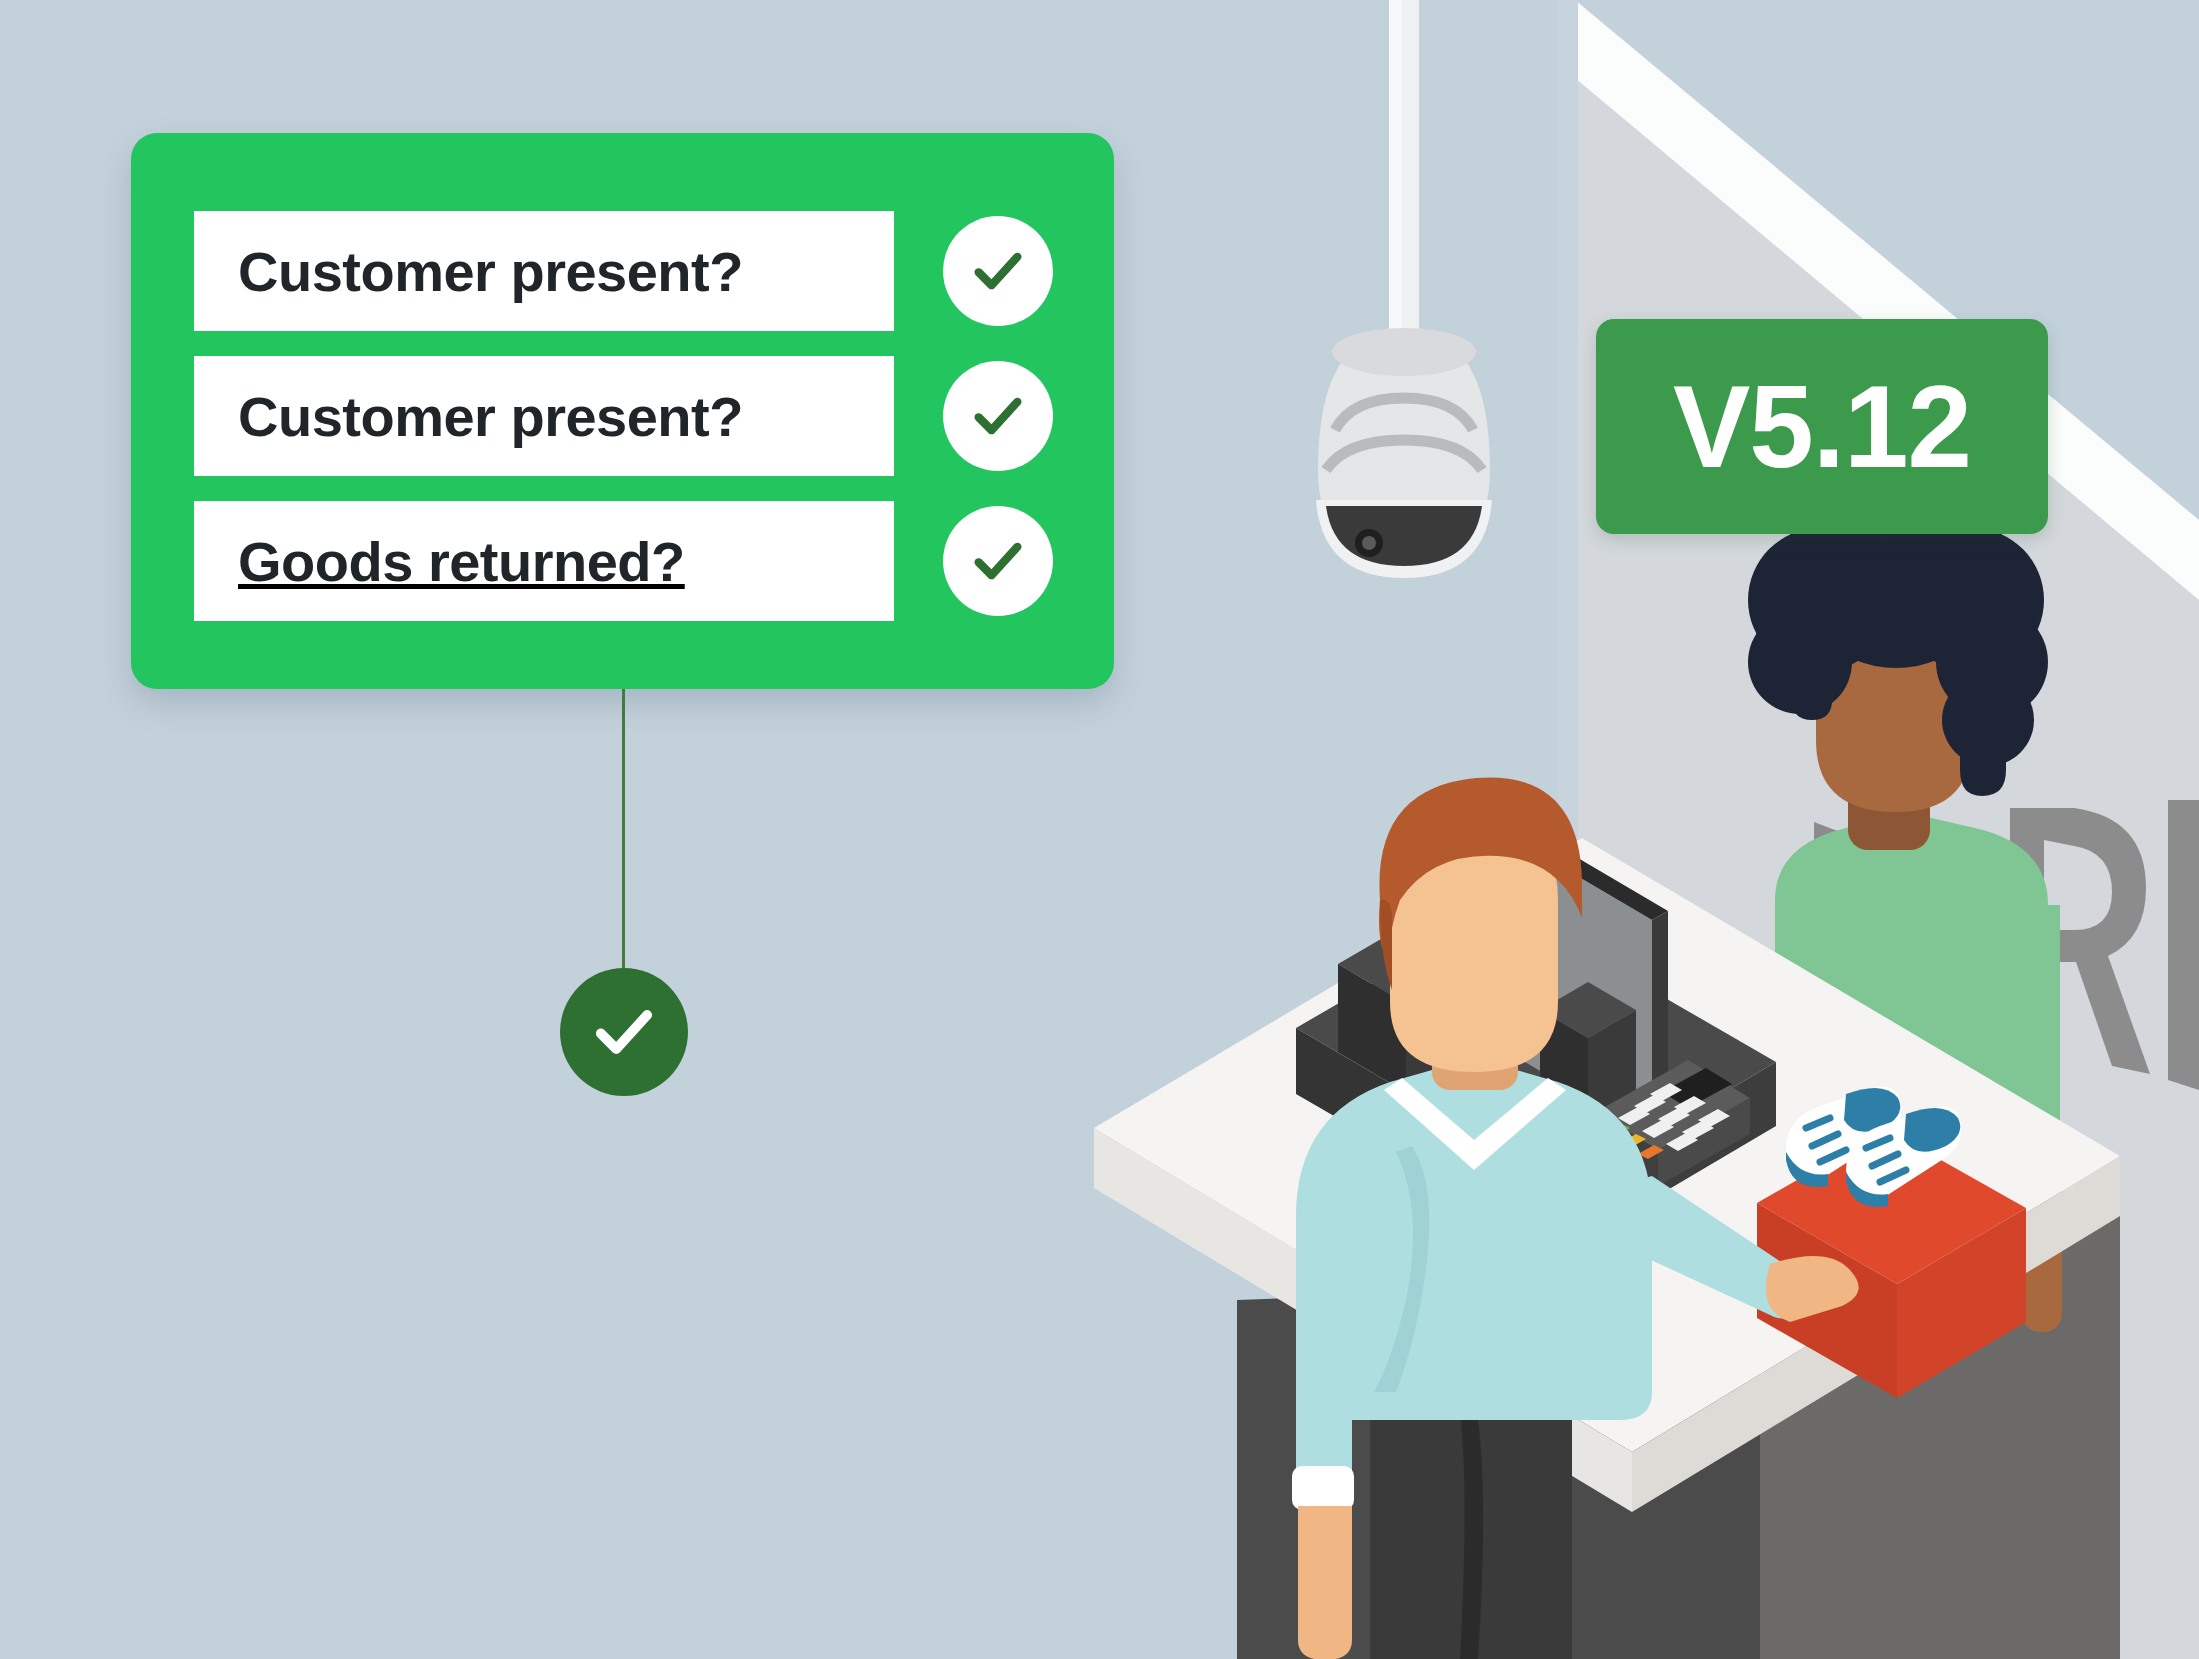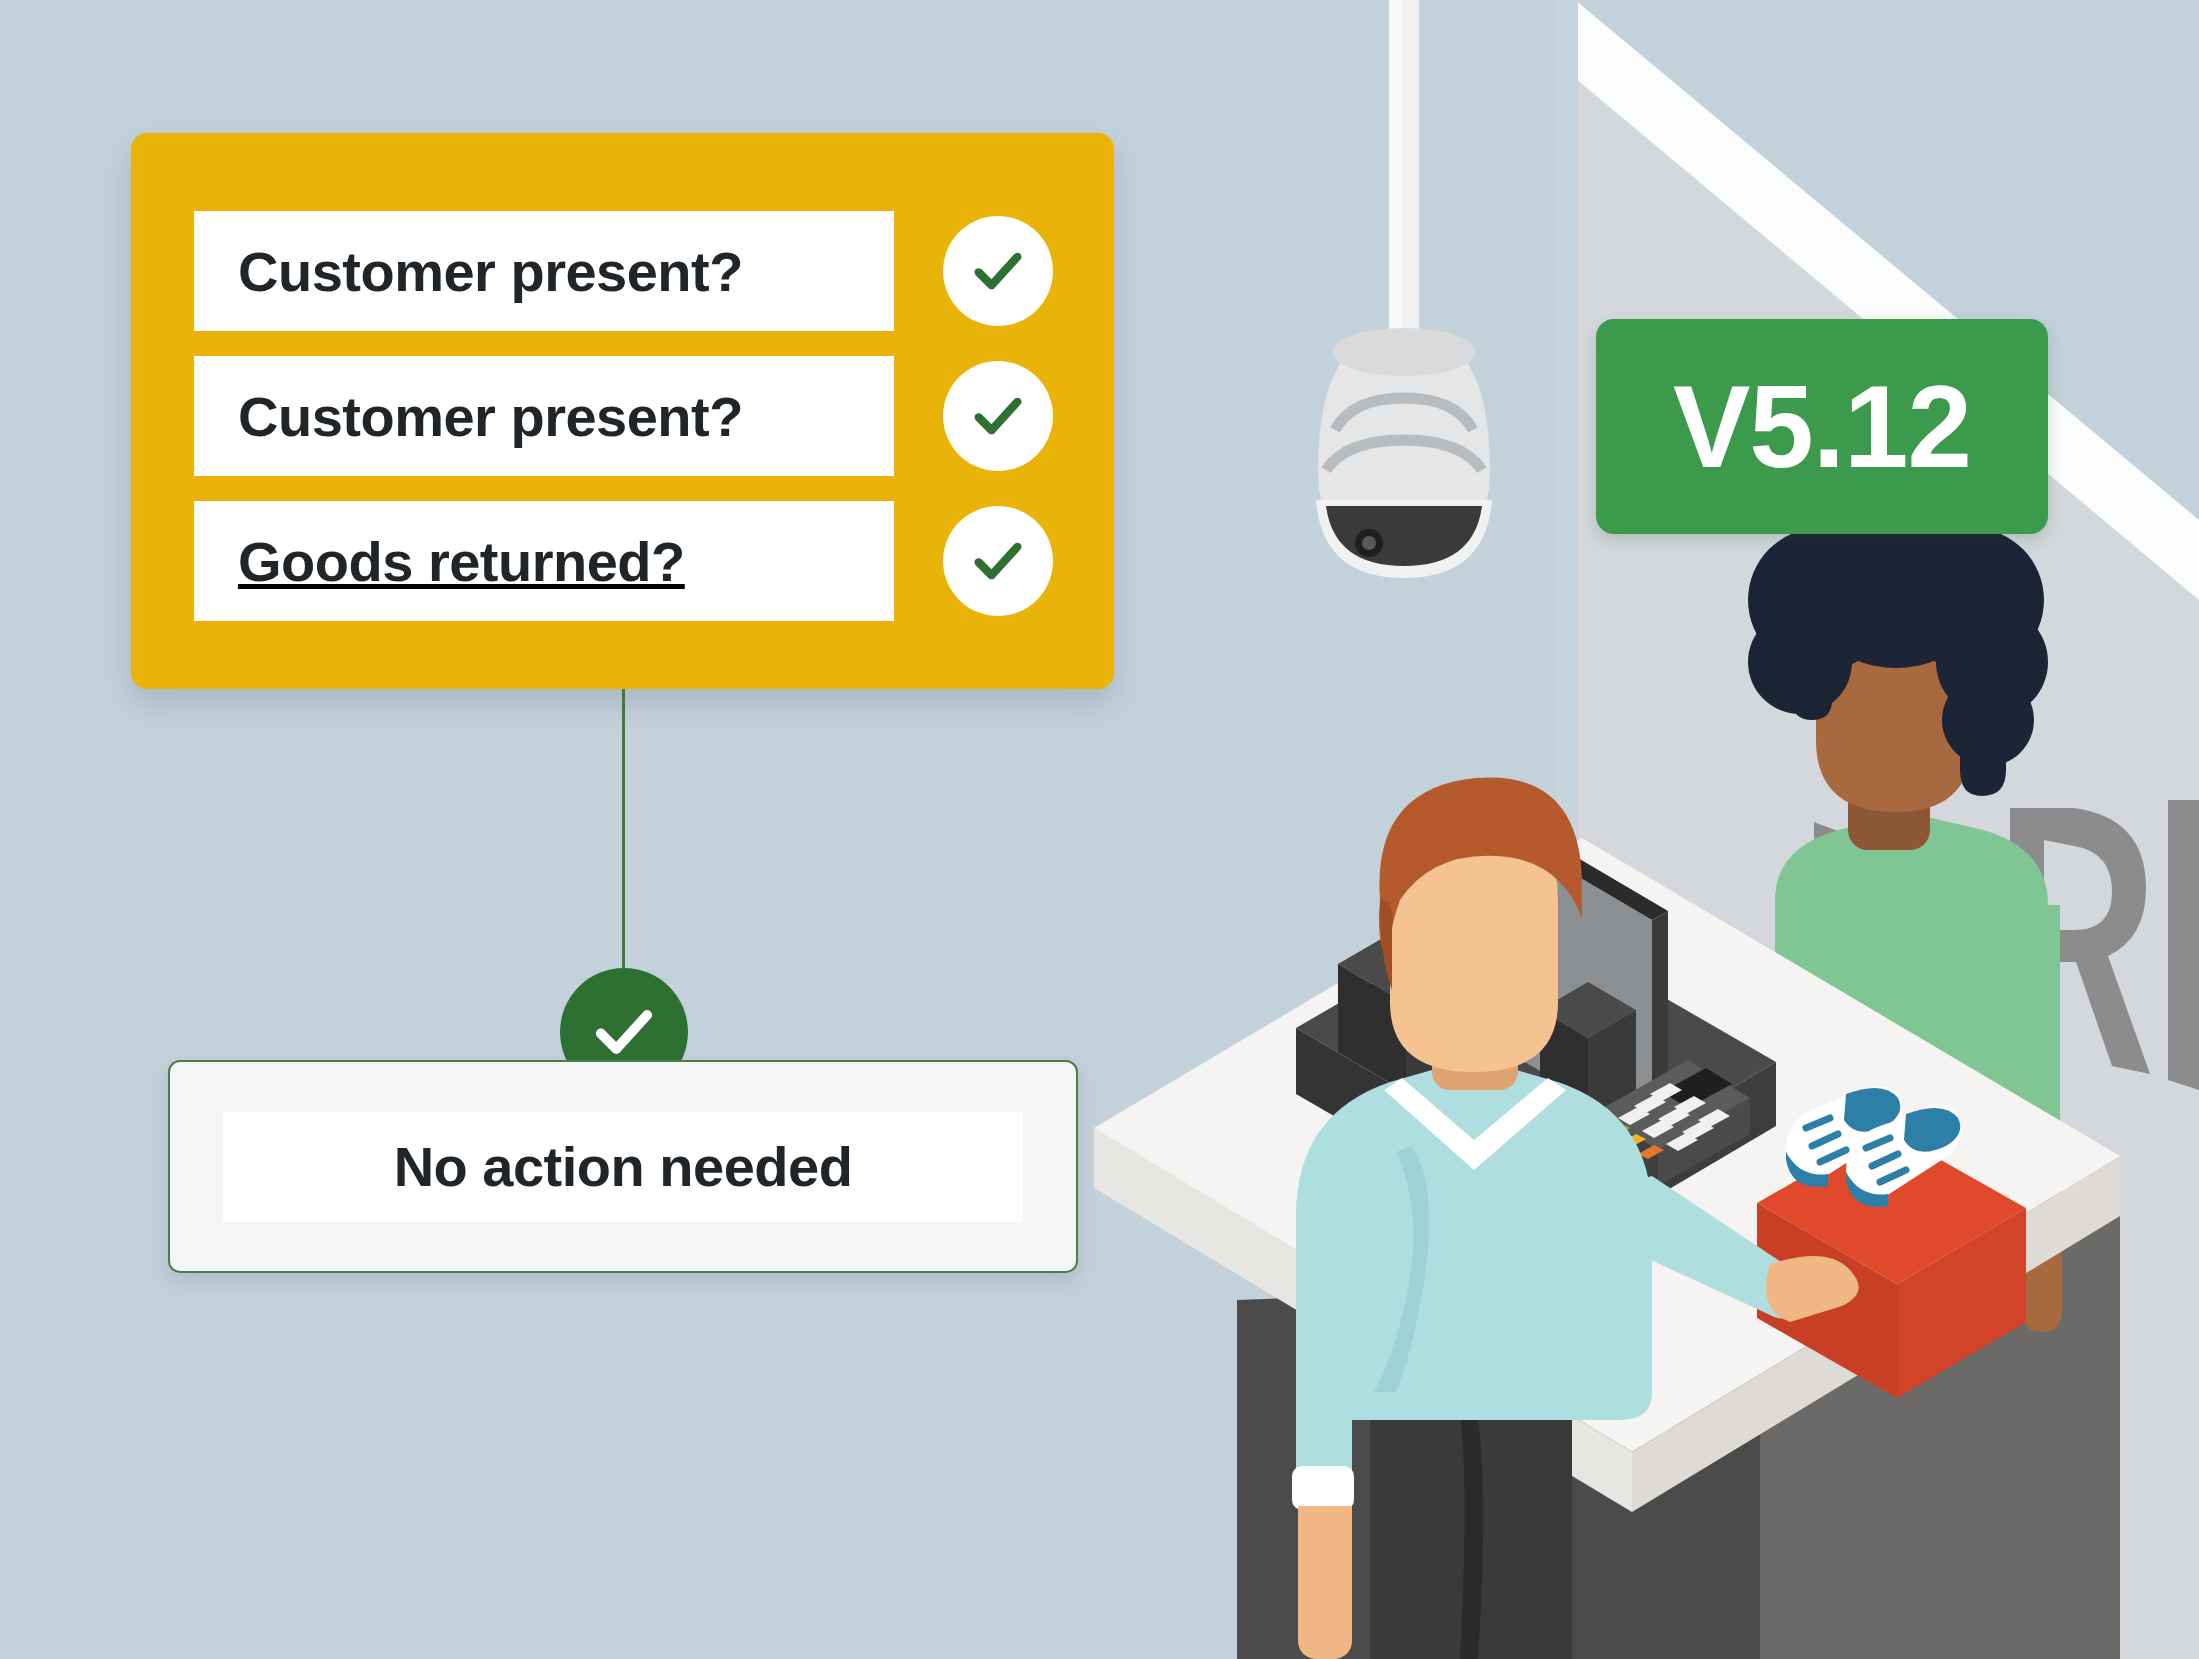--- a/index.html
+++ b/index.html
@@ -12,21 +12,21 @@
   }
   .stage{position:absolute;inset:0;width:2199px;height:1659px;overflow:hidden;}
 
   
   .scene{position:absolute;left:0;top:0;width:2199px;height:1659px;}
   .scene svg{display:block;}
 
   
   .check-card{
     position:absolute;left:131px;top:133px;width:983px;height:556px;
-    background:#eab308;border-radius:16px;
+    background:#22c55e;border-radius:26px;
     box-shadow:0 14px 30px rgba(70,90,110,.22);
     padding:0;box-sizing:border-box;
   }
   .check-rows{position:absolute;left:63px;top:78px;width:860px;}
   .check-row{display:flex;align-items:center;margin-bottom:25px;height:120px;}
   .check-row:last-child{margin-bottom:0;text-decoration:underline;}
   .check-label{
     background:#ffffff;height:120px;flex:0 0 700px;width:700px;
     display:flex;align-items:center;
     font-size:56px;font-weight:bold;color:#1f2529;
@@ -313,19 +313,16 @@
     </div>
   </div>
 
   <div class="connector-line"></div>
   <div class="connector-badge">
     <svg viewBox="0 0 24 24" aria-hidden="true">
       <path d="M4.5 12.5 L9.5 17.5 L19.5 6.5" fill="none" stroke="#ffffff" stroke-width="3.2" stroke-linecap="round" stroke-linejoin="round"></path>
     </svg>
   </div>
 
-  <div class="outcome-card">
-    <div class="outcome-label">No action needed</div>
-  </div>
 
   <div class="version-badge">V5.12</div>
 
 </div>
 
 </body></html>

